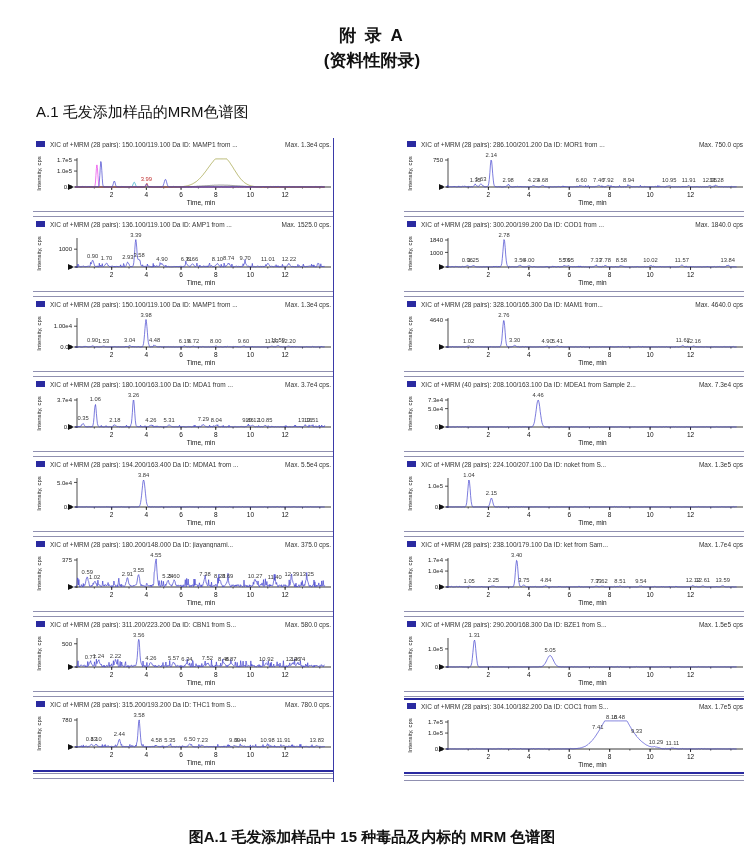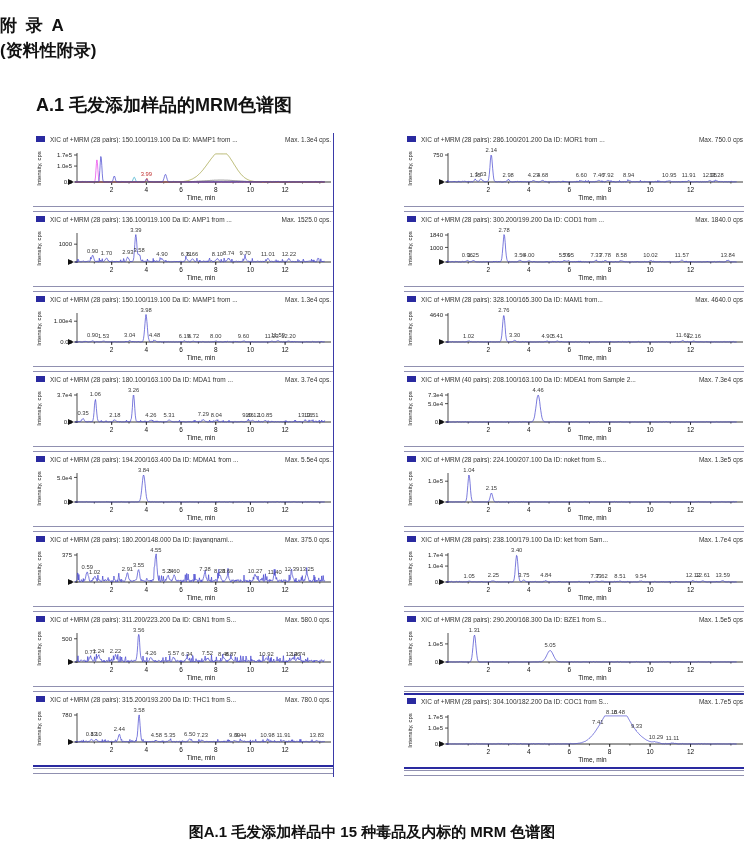--- a/index.html
+++ b/index.html
@@ -1,22 +1,22 @@
 <!DOCTYPE html>
 <html><head>
 <meta charset="utf-8">
 <style>
   html,body{margin:0;padding:0;background:#ffffff;}
   .page{position:relative;width:744px;height:848px;background:#fff;overflow:hidden;
         font-family:"Liberation Sans","DejaVu Sans",sans-serif;color:#111;}
-  .titles{padding-top:14px;line-height:1.45;}
+  .titles{text-align:center;padding-top:24px;line-height:1.45;}
   .t1{font-size:17px;font-weight:bold;letter-spacing:2px;}
   .t2{font-size:17px;font-weight:bold;}
   .t3{font-size:15px;font-weight:bold;}
-  .section-heading{margin:30px 0 16px 36px;font-size:18px;font-weight:bold;}
+  .section-heading{margin:30px 0 16px 36px;font-size:15px;font-weight:normal;}
   .columns{display:flex;margin-top:16px;padding-left:33px;}
   .col{display:block;}
   .col-left{width:300px;margin-right:70px;}
   .col-right{width:341px;}
   .col{border-right:1px solid #3a3aa8;}
   .panel{background:#fff;}
   .panel.last{border-bottom:2px solid #2a2aa0;}
   .panel.navy-top{border-top:2px solid #2a2aa0;}
   .p-head{position:relative;height:12px;display:flex;align-items:center;}
   .chip{display:inline-block;width:9px;height:6px;background:#2a2aa0;margin:0 5px 0 3px;flex:0 0 auto;}

